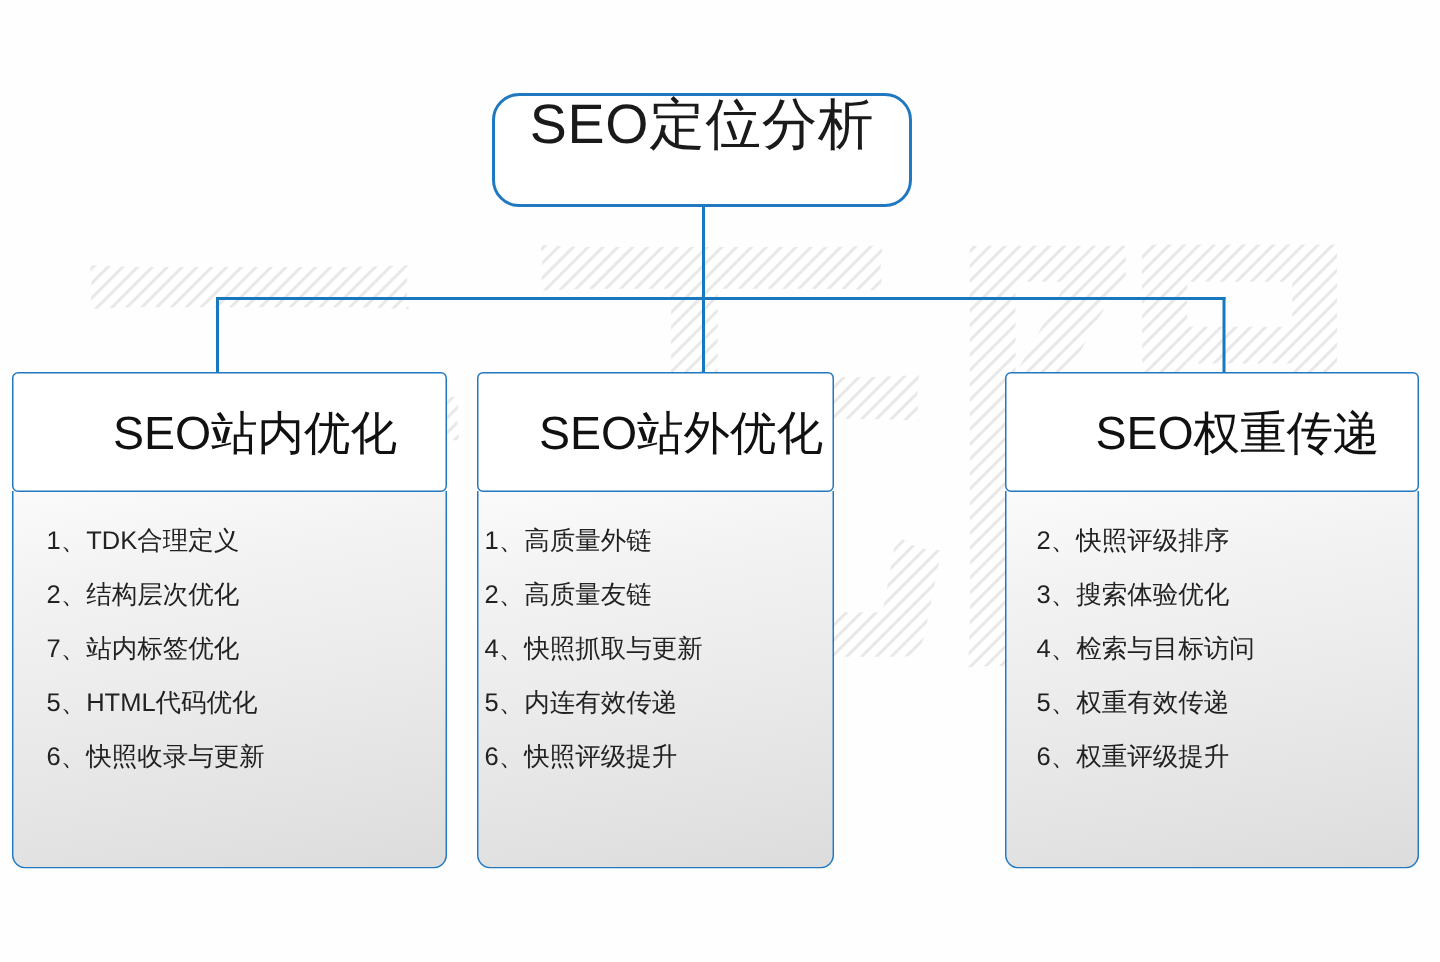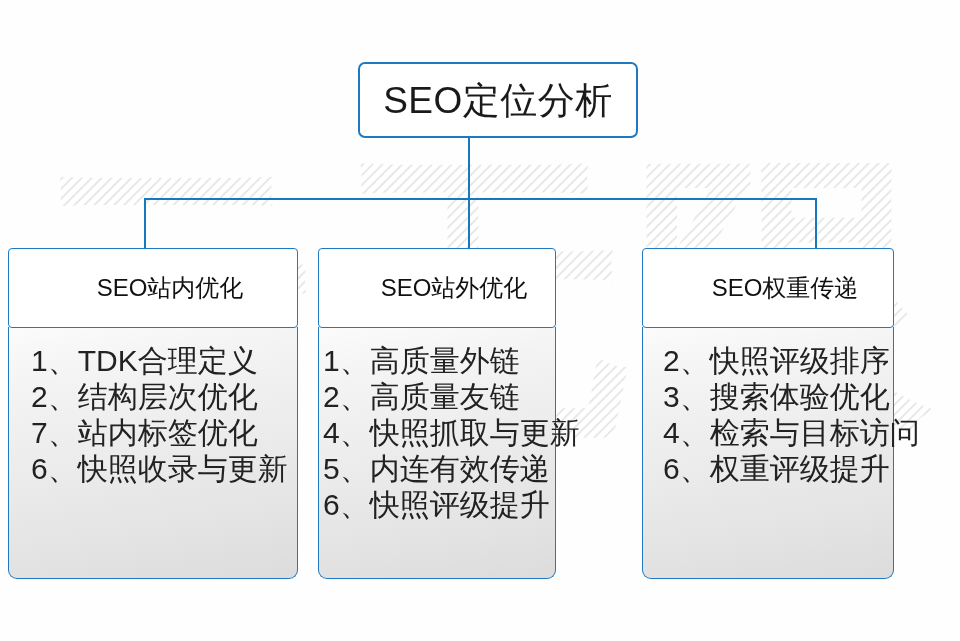--- a/index.html
+++ b/index.html
@@ -46,60 +46,59 @@
   
   #top-node {
     position: absolute;
     left: 328px;
     top: 62px;
     width: 280px;
     height: 76px;
     box-sizing: border-box;
     background: #ffffff;
     border: 2px solid #2079c0;
-    border-radius: 7px;
+    border-radius: 18px;
     display: flex;
-    align-items: center;
+    align-items: flex-start;
     justify-content: center;
     z-index: 3;
-    margin-left: 30px;
   }
   #top-node .node-title {
     font-size: 37px;
     color: #1a1a1a;
     letter-spacing: 0.5px;
     line-height: 1;
     white-space: nowrap;
   }
 
   
   .column {
     position: absolute;
     top: 248px;
     width: 290px;
     z-index: 3;
   }
   #col-0 { left: 8px; }
   #col-1 { left: 318px; width: 238px; }
-  #col-2 { left: 642px; width: 252px; }
+  #col-2 { left: 670px; width: 276px; }
 
   .col-header {
     box-sizing: border-box;
     height: 80px;
     background: #ffffff;
     border: 1.6px solid #2079c0;
     border-radius: 4px;
     display: flex;
     align-items: center;
     justify-content: center;
     position: relative;
     z-index: 2;
   }
   .col-header .col-title {
-    font-size: 24px;
+    font-size: 31px;
     color: #111111;
     line-height: 1;
     white-space: nowrap;
     margin-left: 34px;
   }
 
   .col-body {
     box-sizing: border-box;
     margin-top: -1px;
     height: 252px;
@@ -117,21 +116,21 @@
     display: flex;
     flex-direction: column;
     align-items: flex-start;
   }
   .col-body .items {
     margin: 0 auto;
     padding: 0;
     list-style: none;
   }
   .col-body .item {
-    font-size: 30px;
+    font-size: 17px;
     color: #222222;
     line-height: 36px;
     white-space: nowrap;
     display: block;
   }
   #col-0 .items { margin-left: 22px; }
   #col-1 .items { margin-left: 4px; }
   #col-2 .items { margin-left: 20px; }
 </style>
 </head>
@@ -163,20 +162,21 @@
 
   <div class="column" id="col-0">
     <div class="col-header">
       <span class="col-title">SEO站内优化</span>
     </div>
     <div class="col-body">
       <div class="items">
         <span class="item">1、TDK合理定义</span>
         <span class="item">2、结构层次优化</span>
         <span class="item">7、站内标签优化</span>
+        <span class="item">5、HTML代码优化</span>
         <span class="item">6、快照收录与更新</span>
       </div>
     </div>
   </div>
 
   <div class="column" id="col-1">
     <div class="col-header">
       <span class="col-title">SEO站外优化</span>
     </div>
     <div class="col-body">
@@ -192,18 +192,19 @@
 
   <div class="column" id="col-2">
     <div class="col-header">
       <span class="col-title">SEO权重传递</span>
     </div>
     <div class="col-body">
       <div class="items">
         <span class="item">2、快照评级排序</span>
         <span class="item">3、搜索体验优化</span>
         <span class="item">4、检索与目标访问</span>
+        <span class="item">5、权重有效传递</span>
         <span class="item">6、权重评级提升</span>
       </div>
     </div>
   </div>
 
 </div>
 
 </body></html>

